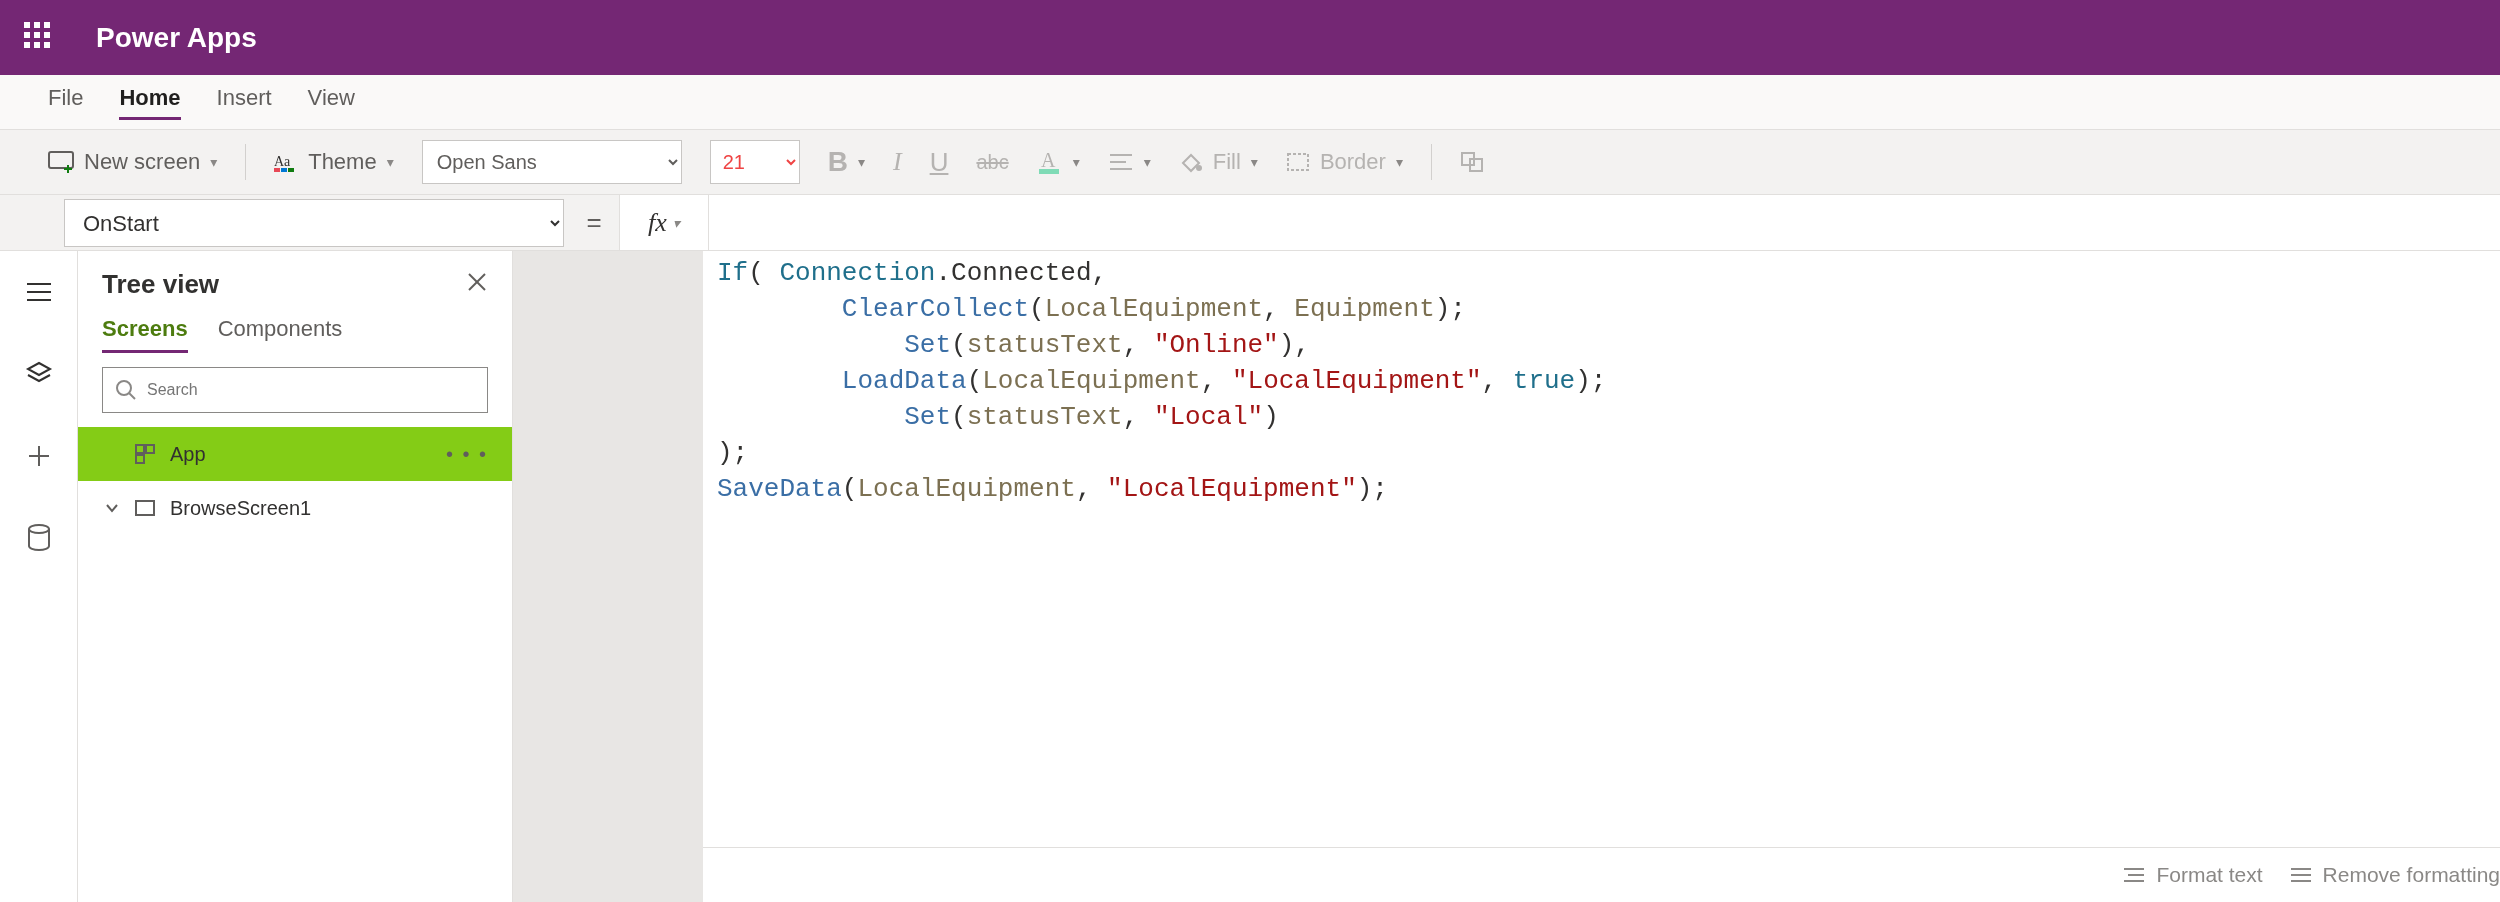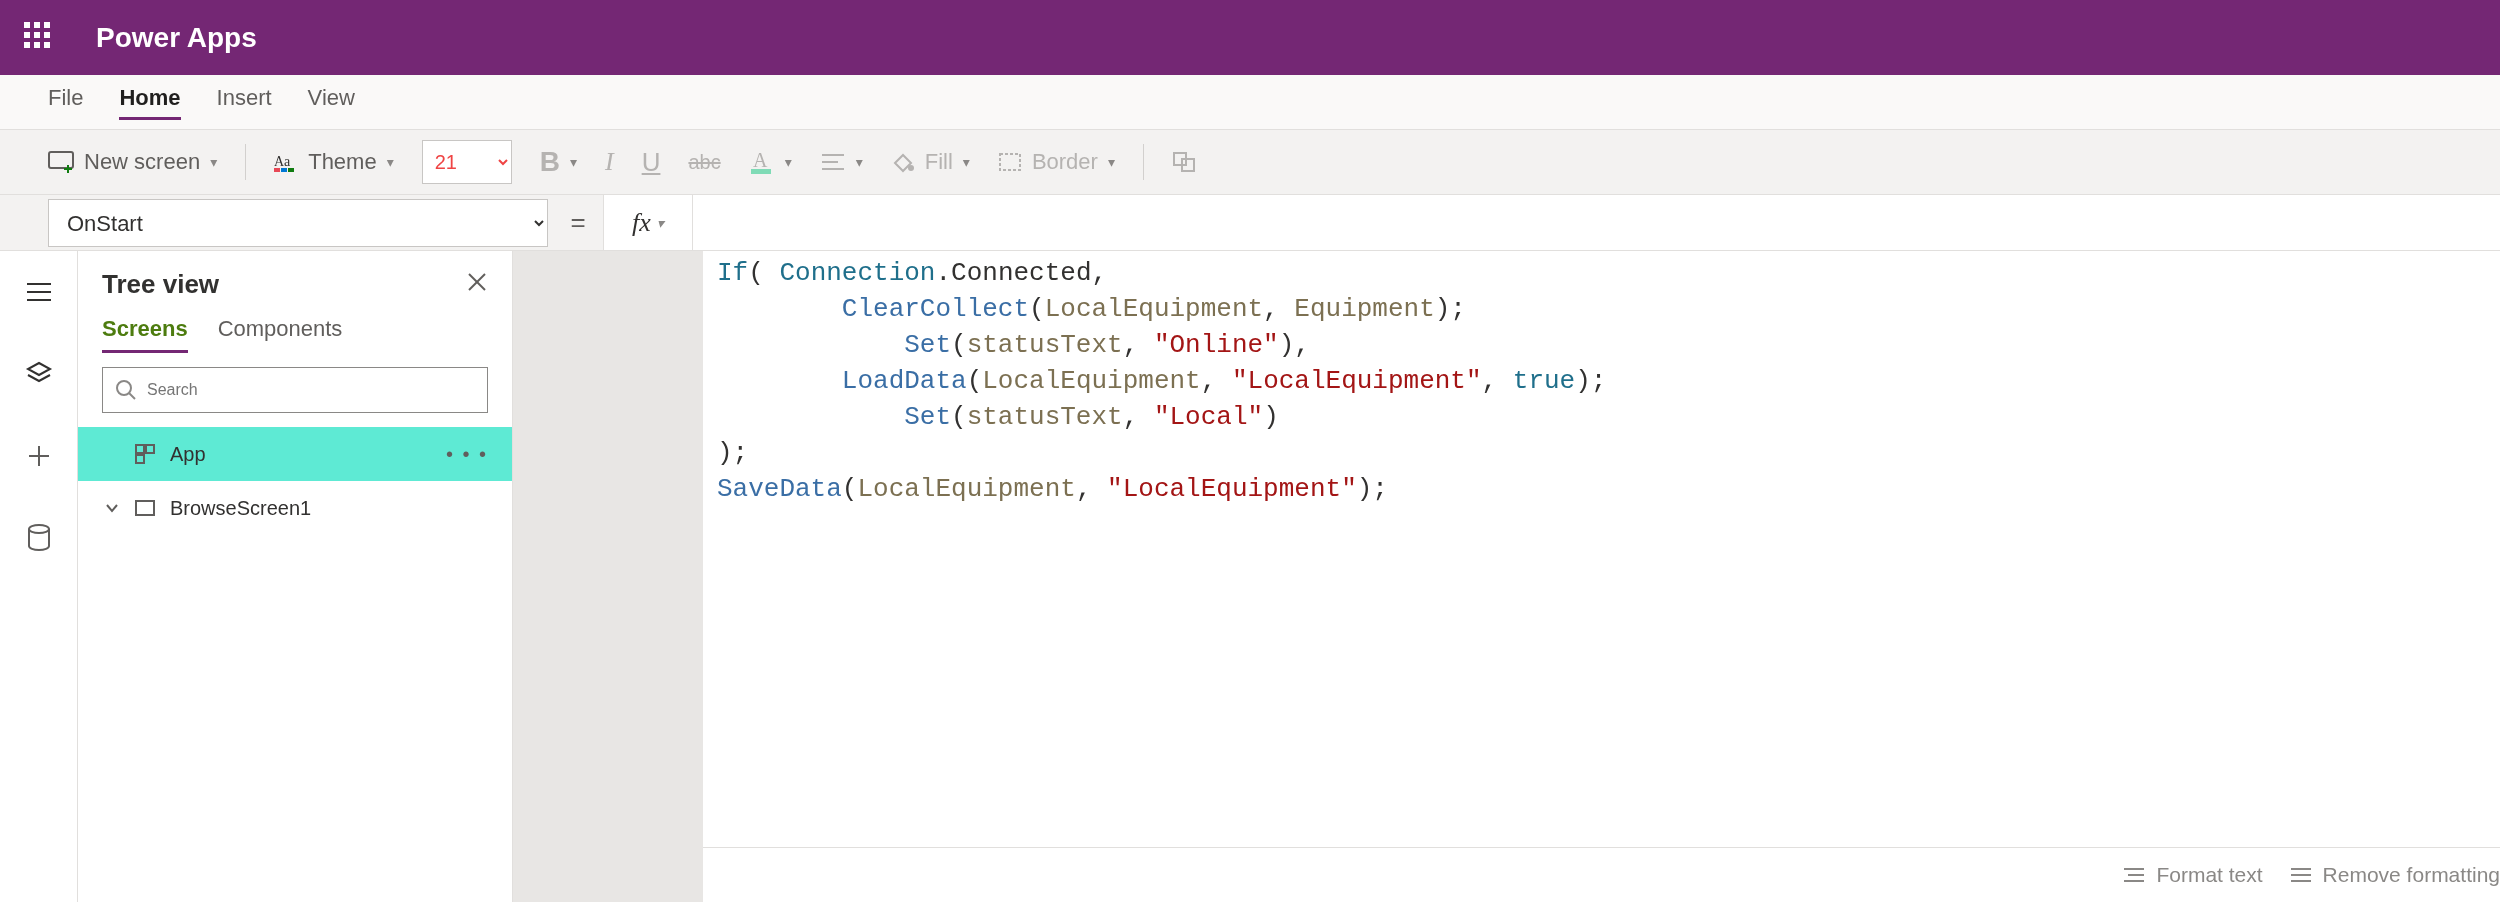--- a/index.html
+++ b/index.html
@@ -85,20 +85,21 @@
   
   .formula-row {
     height: 56px;
     display:flex;
     align-items:stretch;
     border-bottom:1px solid #e1dfdd;
     background:#f3f2f1;
   }
   .prop-select-wrap {
     padding: 4px 5px 4px 48px;
+    margin-left: 16px;
   }
   .prop-select {
     width: 500px; height:48px;
     border:1px solid #c8c6c4; background:#fff;
     font-size:22px; padding:0 14px; color:#323130;
   }
   .eq { width:50px; display:flex; align-items:center; justify-content:center; font-size:26px; color:#605e5c;}
   .fx-box {
     width:90px; display:flex; align-items:center; justify-content:center;
     border-left:1px solid #e1dfdd; border-right:1px solid #e1dfdd;
@@ -162,21 +163,21 @@
   }
   .tree-list {
     flex:1; overflow:auto;
   }
   .tree-row {
     display:flex; align-items:center; gap:12px;
     height:54px; padding:0 24px 0 24px; cursor:pointer;
     font-size:20px; color:#323130;
   }
   .tree-row .dots { margin-left:auto; color:#605e5c; letter-spacing:2px; }
-  .tree-row.selected { background:#5eead4; }
+  .tree-row.selected { background:#84cc16; }
   .tree-row .indent { width:20px; display:inline-flex; justify-content:center; color:#605e5c;}
   .tree-row .node-icon { width:24px; display:inline-flex; }
 
   .canvas-gap {
     width: 190px; background:#e8e6e4;
   }
 
   .editor-panel {
     flex:1; display:flex; flex-direction:column; background:#fff;
   }
@@ -245,20 +246,23 @@
       <svg width="24" height="20" viewBox="0 0 24 20">
         <text x="0" y="14" font-size="14" fill="#323130" font-family="serif">Aa</text>
         <rect x="0" y="16" width="6" height="4" fill="#e74856"></rect>
           <rect x="7" y="16" width="6" height="4" fill="#0078d4"></rect>
           <rect x="14" y="16" width="6" height="4" fill="#107c10"></rect>
       </svg>
     </span>
     <span>Theme</span>
     <span class="chev">▾</span>
   </div>
+  <select class="font-name">
+    <option>Open Sans</option>
+  </select>
   <select class="font-size">
     <option>21</option>
   </select>
   <div class="group dim">
       <b style="font-size:28px">B</b>
       <span class="chev">▾</span>
     </div>
   <div class="group dim">
       <i style="font-size:26px;font-family:serif">I</i>
     </div>

